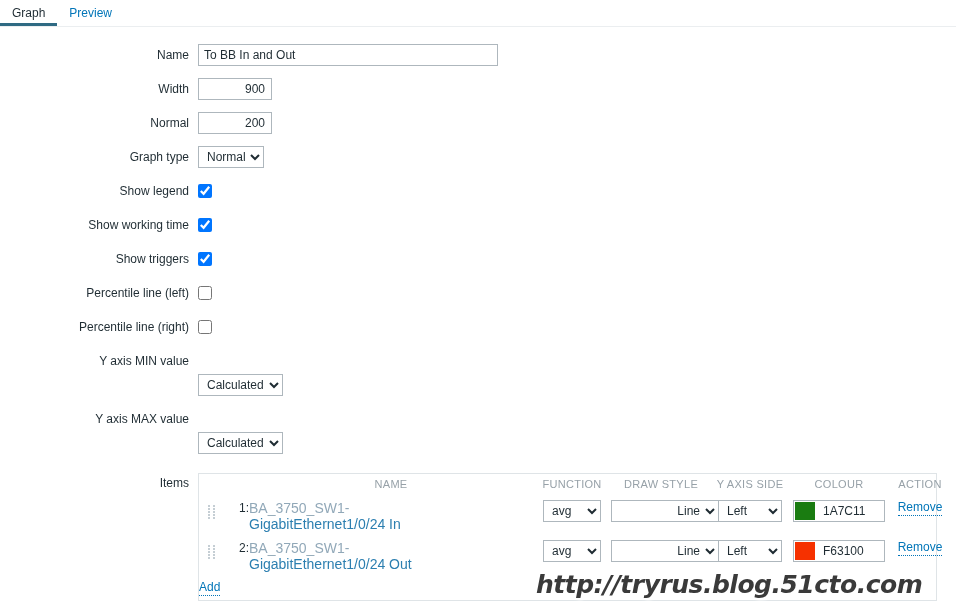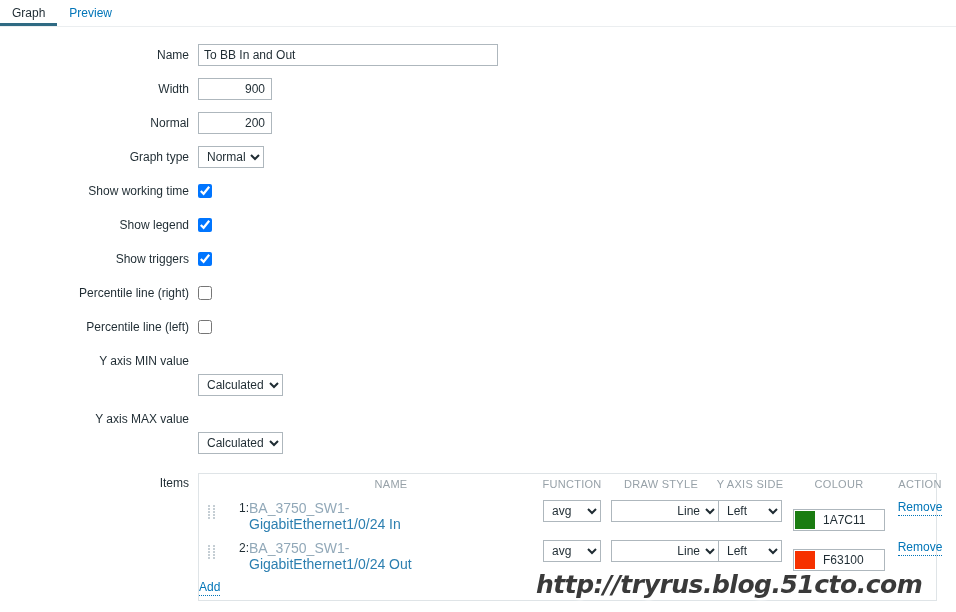--- a/index.html
+++ b/index.html
@@ -189,21 +189,20 @@
 
   .colour-field {
     display: inline-flex;
     align-items: center;
     box-sizing: border-box;
     width: 92px;
     height: 22px;
     border: 1px solid #aeb7bd;
     background: #fff;
     padding: 0;
-    margin-top: 9px;
   }
   .swatch {
     width: 20px;
     height: 18px;
     margin: 1px 0 1px 1px;
     flex: 0 0 auto;
   }
   .colour-text {
     font-size: 12px;
     color: #1f2c33;
@@ -321,49 +320,49 @@
   </div>
 
   <div class="row">
     <div class="lbl">Graph type</div>
     <div class="fld">
       <select class="sel sel-graphtype"><option>Normal</option><option>Stacked</option><option>Pie</option><option>Exploded</option></select>
     </div>
   </div>
 
   <div class="row">
+    <div class="lbl">Show legend</div>
+    <div class="fld">
+      <input class="cb" type="checkbox" checked="" style="">
+    </div>
+  </div>
+
+  <div class="row">
     <div class="lbl">Show working time</div>
     <div class="fld">
       <input class="cb" type="checkbox" checked="" style="">
     </div>
   </div>
 
   <div class="row">
-    <div class="lbl">Show legend</div>
+    <div class="lbl">Show triggers</div>
     <div class="fld">
       <input class="cb" type="checkbox" checked="" style="">
     </div>
   </div>
 
   <div class="row">
-    <div class="lbl">Show triggers</div>
-    <div class="fld">
-      <input class="cb" type="checkbox" checked="" style="">
+    <div class="lbl">Percentile line (left)</div>
+    <div class="fld">
+      <input class="cb" type="checkbox" style="">
     </div>
   </div>
 
   <div class="row">
     <div class="lbl">Percentile line (right)</div>
-    <div class="fld">
-      <input class="cb" type="checkbox" style="">
-    </div>
-  </div>
-
-  <div class="row">
-    <div class="lbl">Percentile line (left)</div>
     <div class="fld">
       <input class="cb" type="checkbox" style="">
     </div>
   </div>
 
   <div class="row">
     <div class="lbl">Y axis MIN value</div>
     <div class="fld">
       <select class="sel sel-axis"><option>Calculated</option><option>Fixed</option><option>Item</option></select>
     </div>

